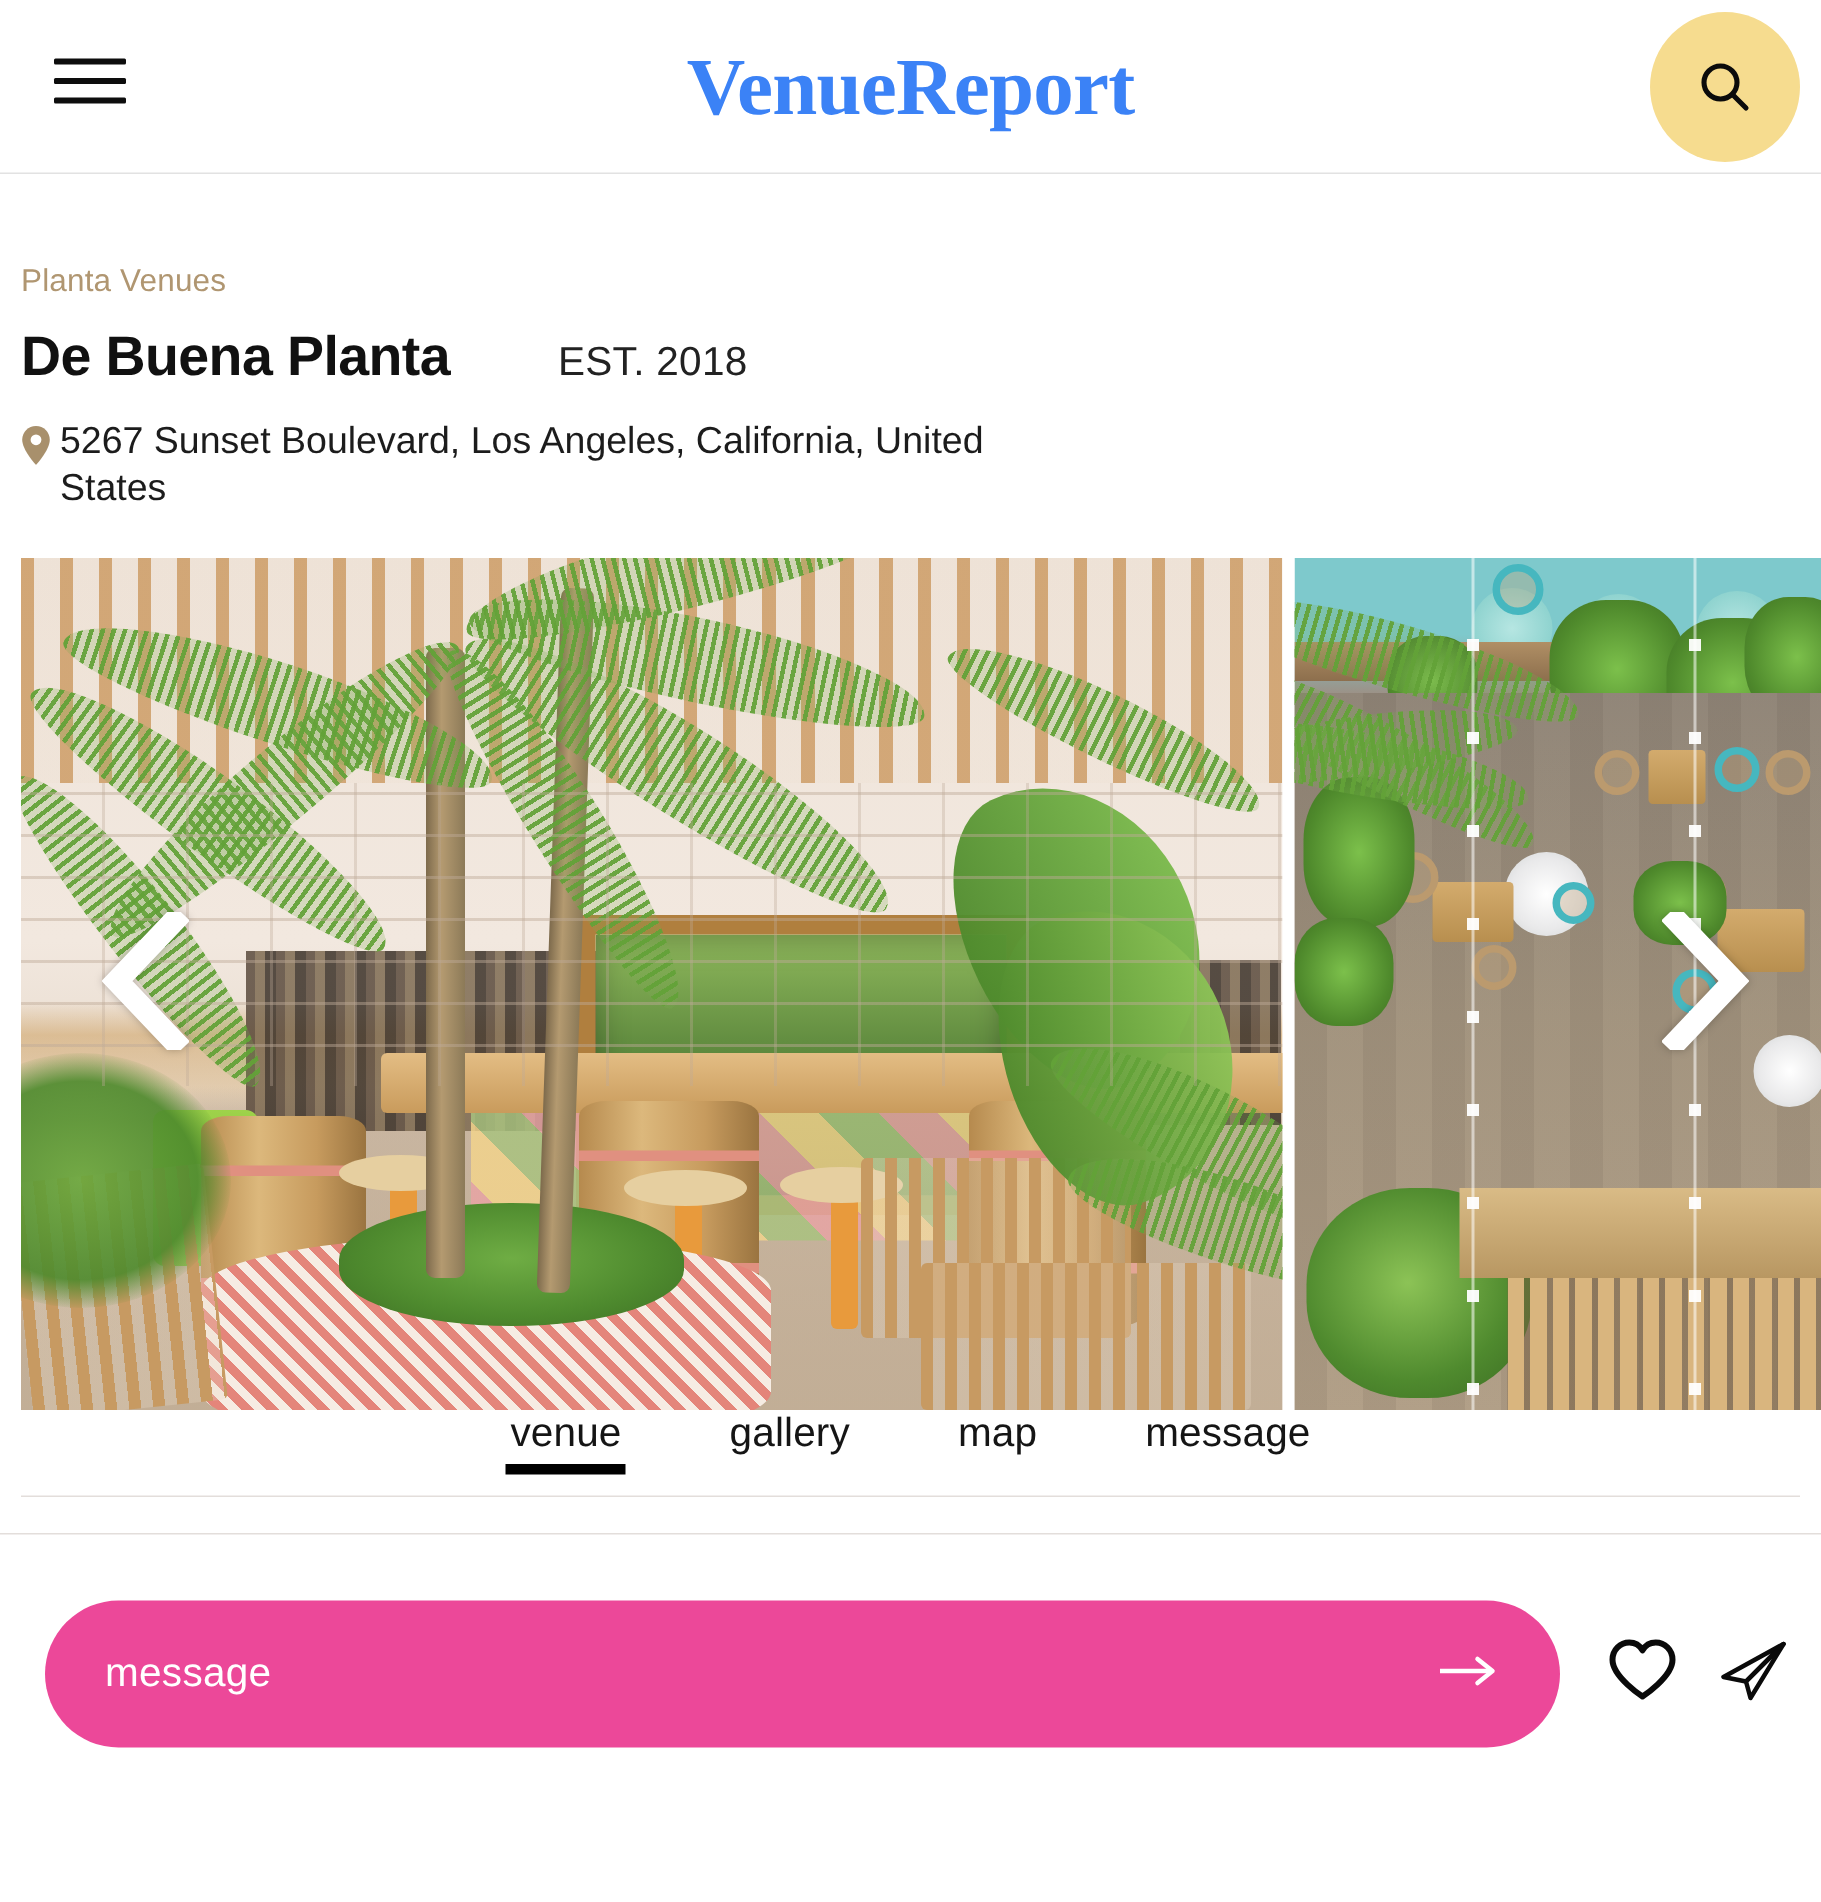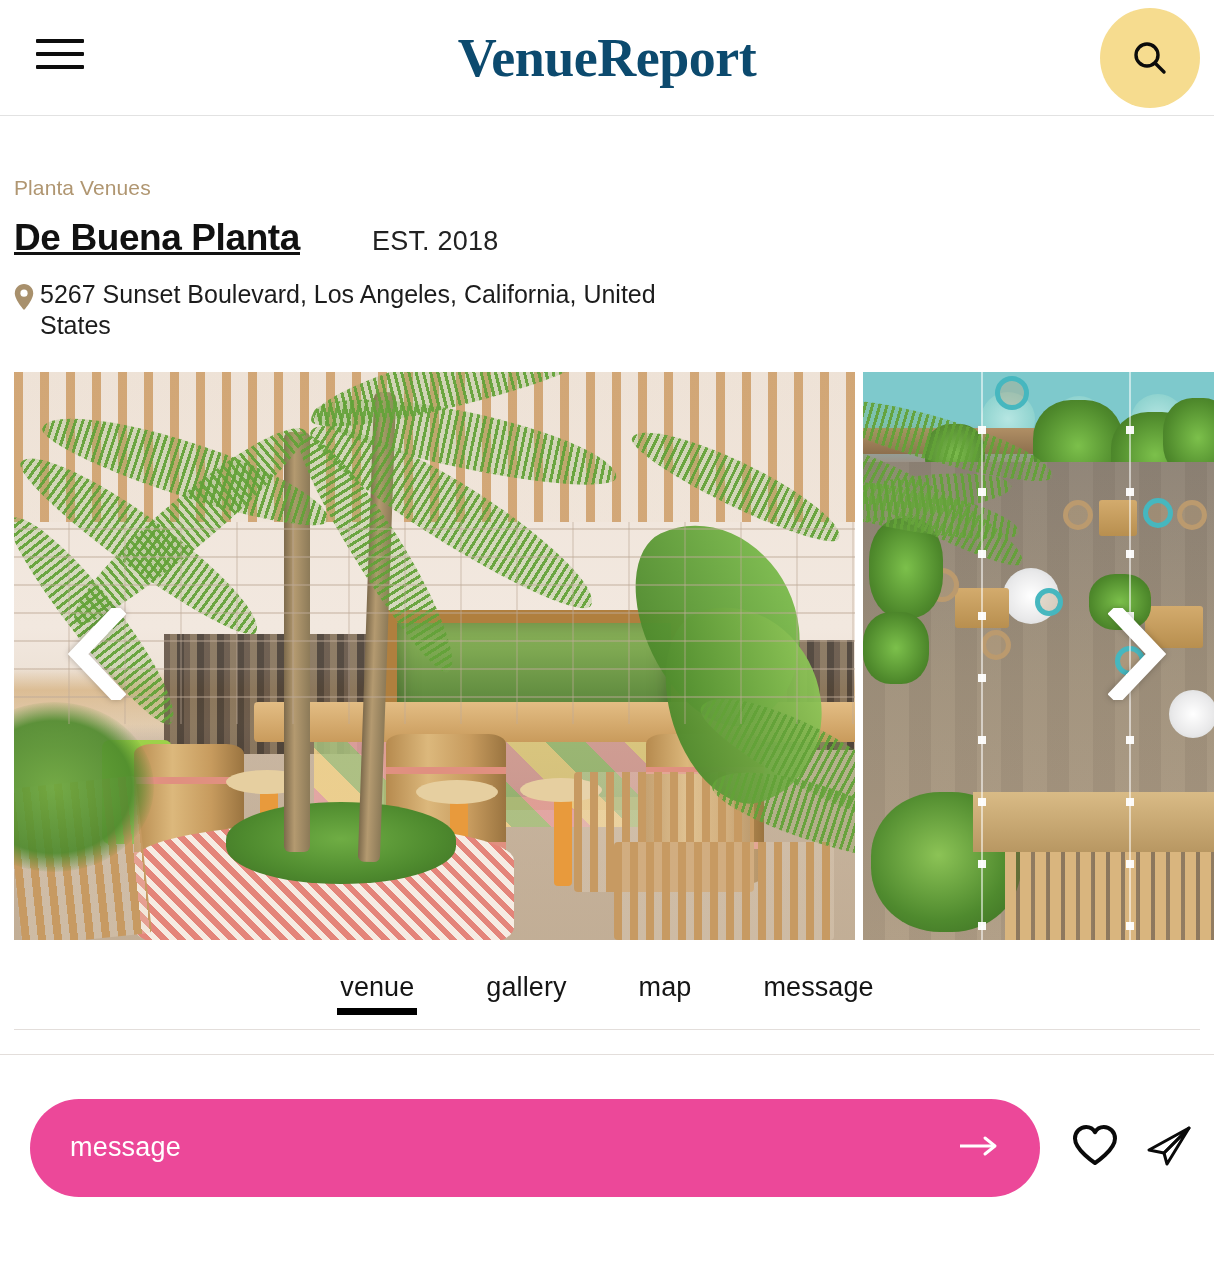--- a/index.html
+++ b/index.html
@@ -44,21 +44,21 @@
     position: absolute;
     left: 0;
     right: 0;
     top: 50%;
     transform: translateY(-50%);
     text-align: center;
     font-family: "Liberation Serif", serif;
     font-weight: bold;
     font-size: 54px;
     letter-spacing: -0.5px;
-    color: #0c4a6e;
+    color: #3b82f6;
     line-height: 1;
     cursor: pointer;
     font-stretch: condensed;
   }
   .search-btn {
     position: absolute;
     right: 14px;
     top: 8px;
     width: 100px;
     height: 100px;
@@ -90,21 +90,20 @@
     align-items: baseline;
     margin-top: 17px;
     gap: 0;
   }
   .venue-title {
     font-size: 37px;
     font-weight: bold;
     color: #111111;
     letter-spacing: -0.4px;
     white-space: nowrap;
-    text-decoration: underline;
   }
   .venue-est {
     font-size: 27px;
     color: #222222;
     font-weight: 400;
     letter-spacing: 0.2px;
     margin-left: 72px;
     white-space: nowrap;
   }
   .address-row {
@@ -327,21 +326,21 @@
     background: none;
     border: none;
     cursor: pointer;
     z-index: 5;
     filter: drop-shadow(0 0 3px rgba(0,0,0,.25));
   }
   .arrow-prev { left: 48px; }
   .arrow-next { right: 42px; }
 
   
-  .tabs-wrap { margin-top: 32px; }
+  .tabs-wrap { }
   .tabs {
     display:flex;
     justify-content:center;
     align-items:flex-end;
     gap: 0;
   }
   .tab {
     font-size: 27px;
     color: #151515;
     padding: 0 0 12px 0;

